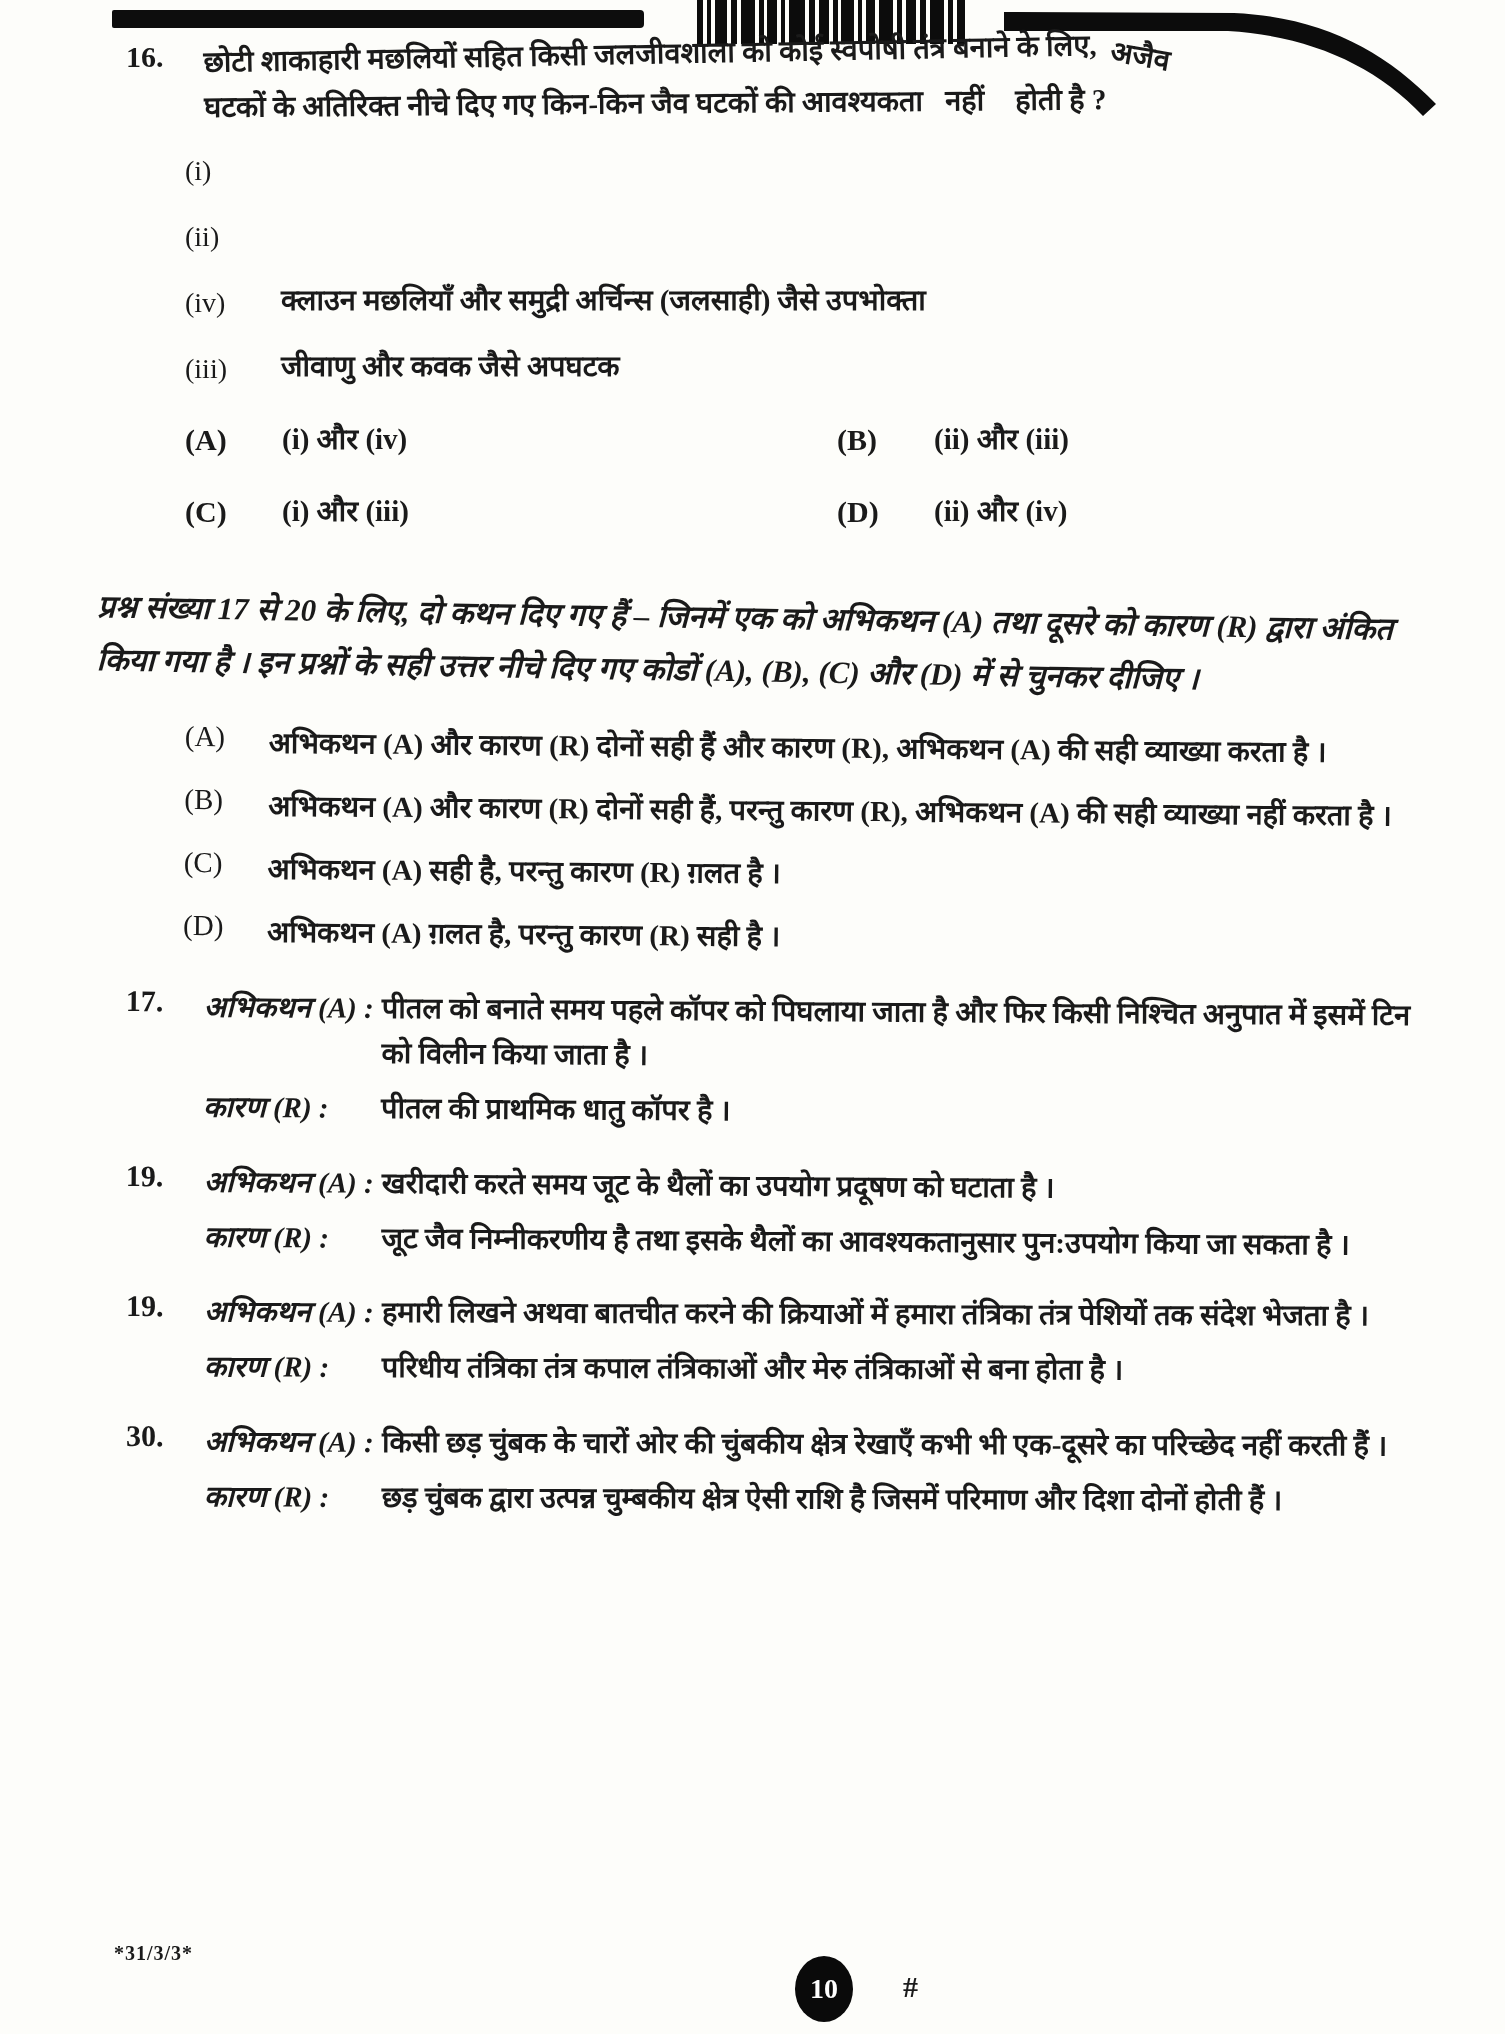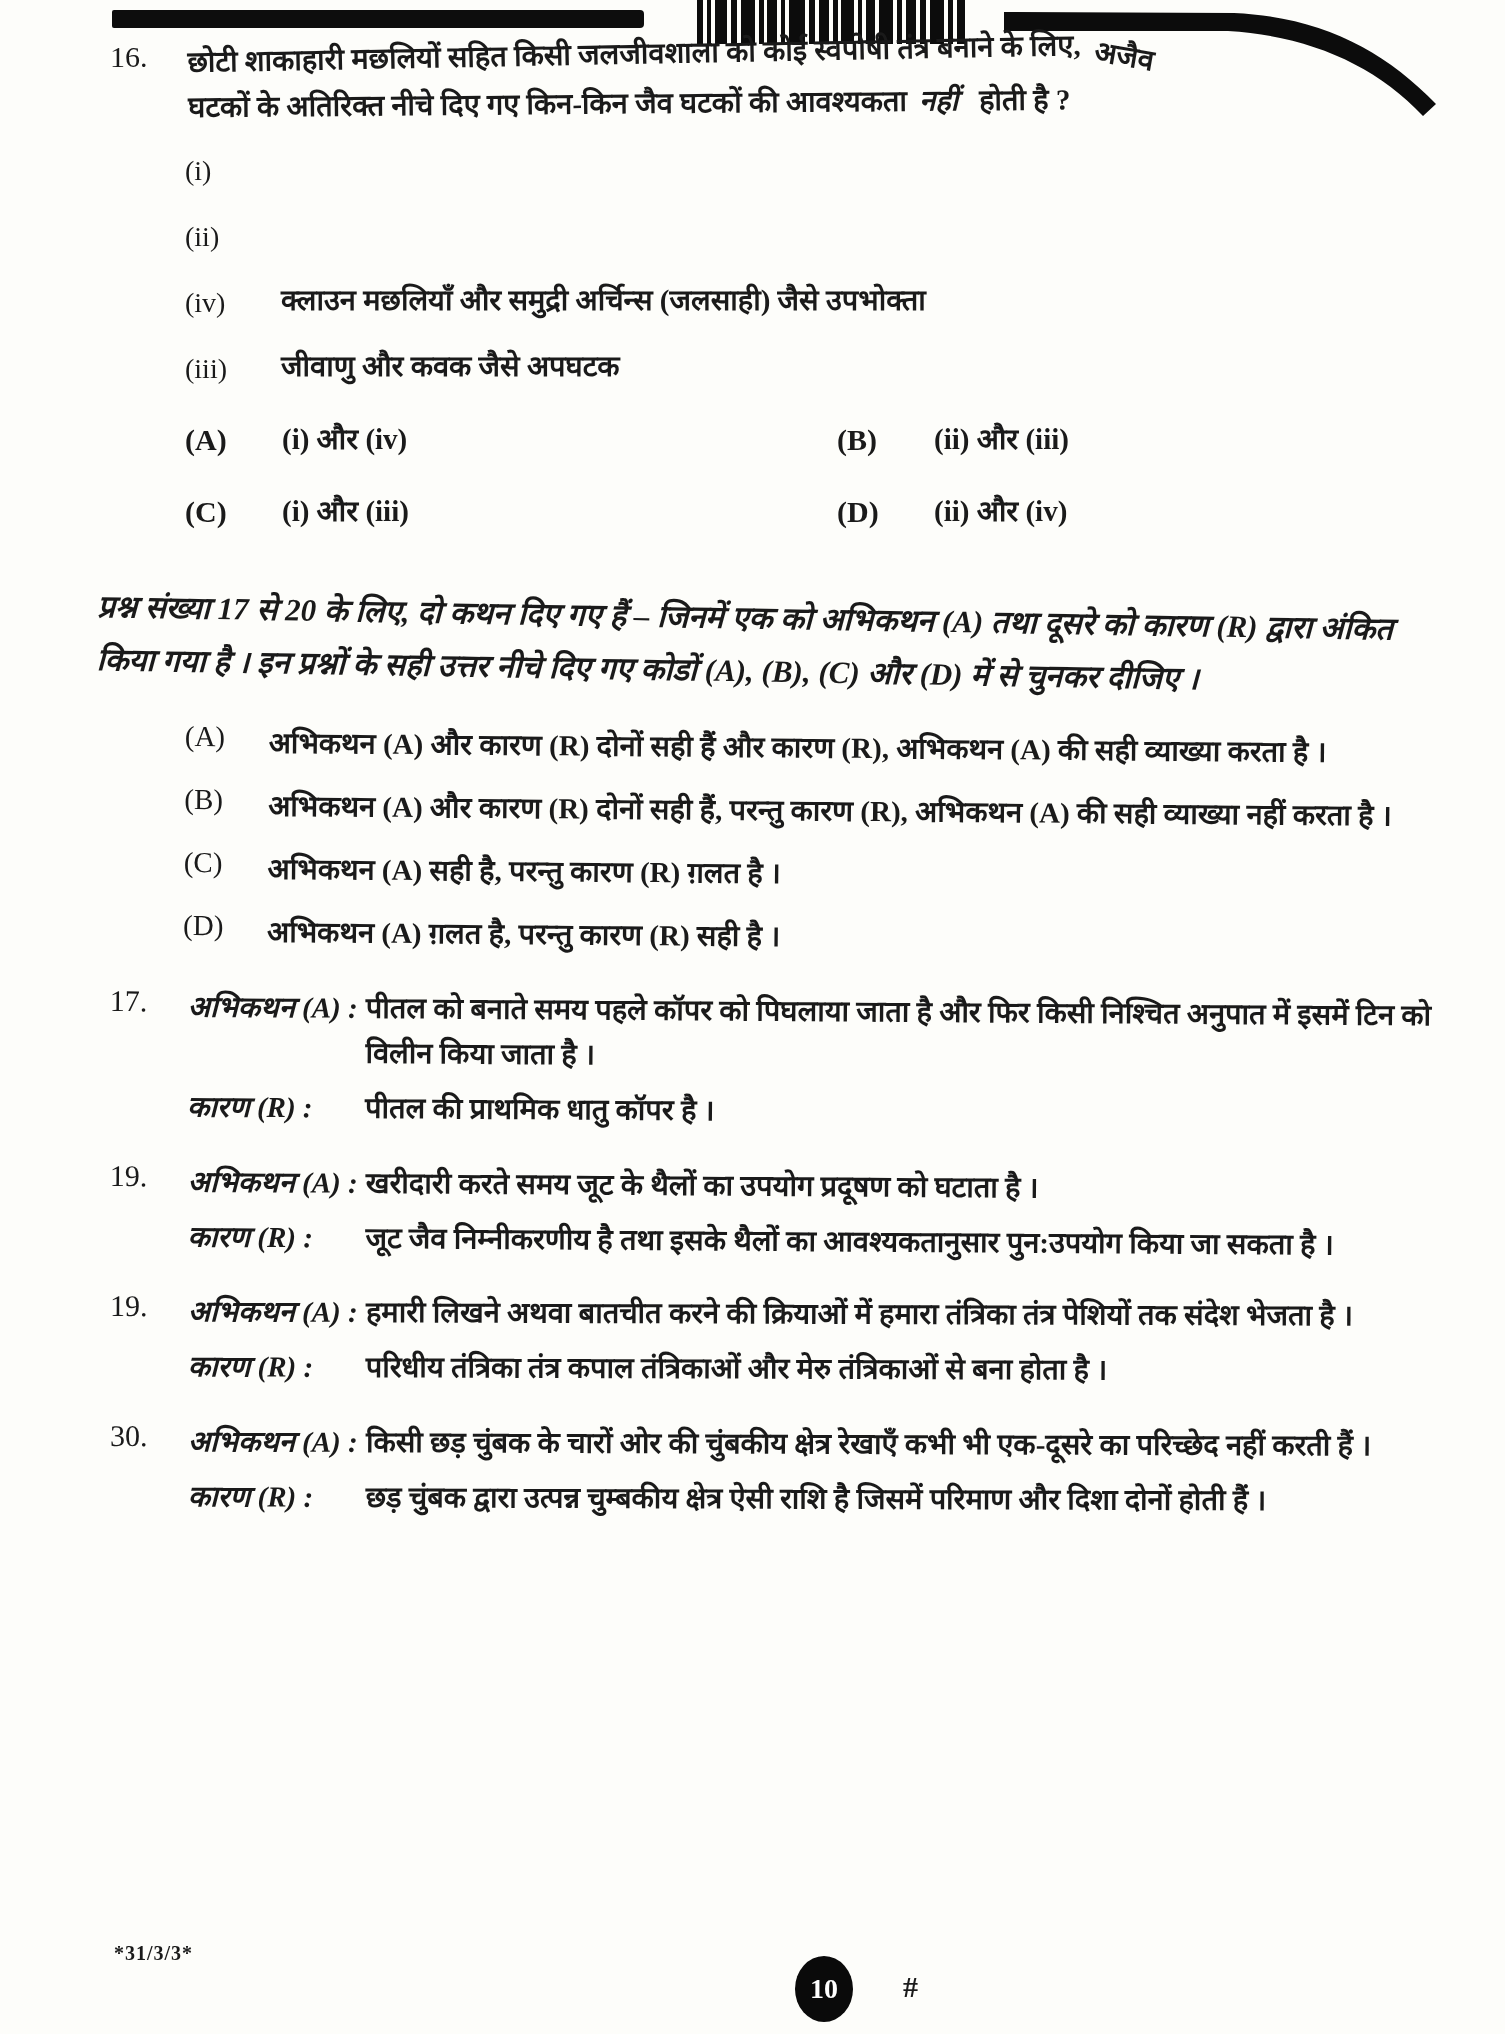--- a/index.html
+++ b/index.html
@@ -15,29 +15,29 @@
   
   .hdr { position:absolute; top:0; left:0; width:100%; height:120px; }
   .rule-left {
     position:absolute; left:112px; top:10px; width:532px; height:18px;
     background:#0d0d0d; border-radius:2px 4px 4px 2px;
   }
   .barcode { position:absolute; left:697px; top:0; }
   .curl { position:absolute; left:1002px; top:6px; }
   
   .dev { font-weight:700; font-size:29px; line-height:45px; }
-  .qnum-col { flex:0 0 78px; font-weight:400; font-size:30px; }
+  .qnum-col { flex:0 0 78px; font-weight:700; font-size:30px;margin-left:16px; }
   
   .content { position:absolute; top:40px; left:110px; right:62px; }
   .qrow { display:flex; }
   .qbody { flex:1; }
   .l1 { transform:rotate(-1.1deg); transform-origin:left bottom; white-space:nowrap; }
   .l1 .tail { display:inline-block; transform:rotate(11deg) translateY(12px); margin-left:16px; }
   .l2 { transform:rotate(-0.5deg); transform-origin:left top; }
-  .em-bi { font-style:italic; margin:0 12px; }
+  .em-bi { margin:0 22px; }
   .l2 span:last-child { margin-left:9px; }
   .subopts { margin:16px 0 0 75px; }
   .subopt { display:flex; margin-bottom:19px; }
   .sublabel { flex:0 0 96px; font-size:28px; font-weight:400; padding-top:2px; }
   .choices {
     display:grid; grid-template-columns:652px 1fr;
     row-gap:27px; margin:26px 0 0 75px;
   }
   .choice { display:flex; }
   .choice-label { flex:0 0 97px; font-weight:700; font-size:30px; }

